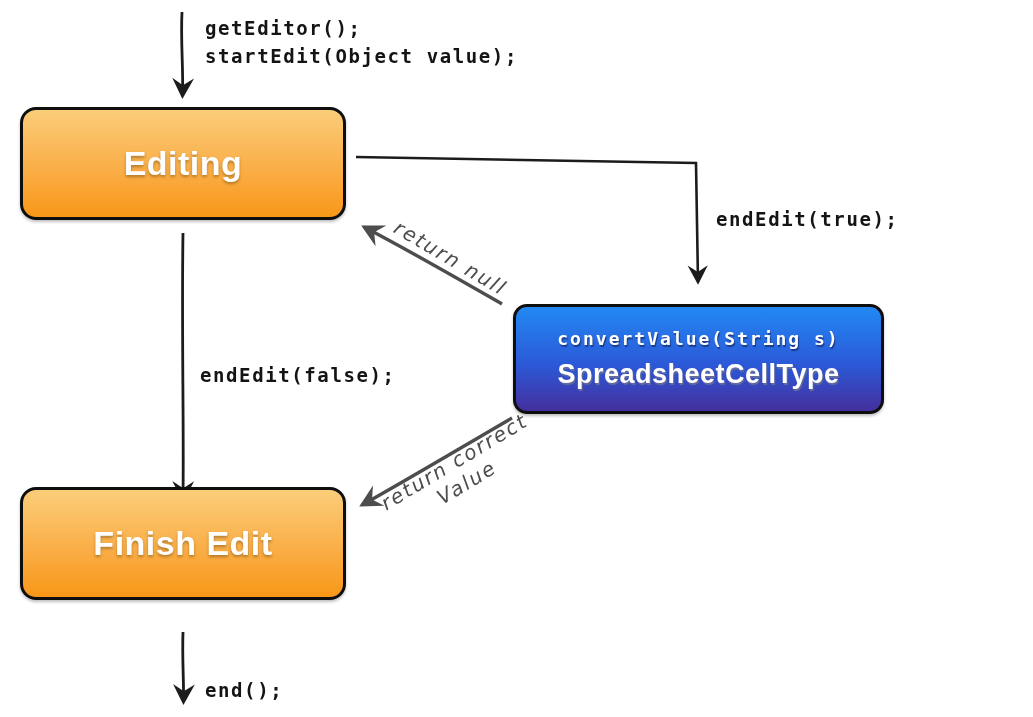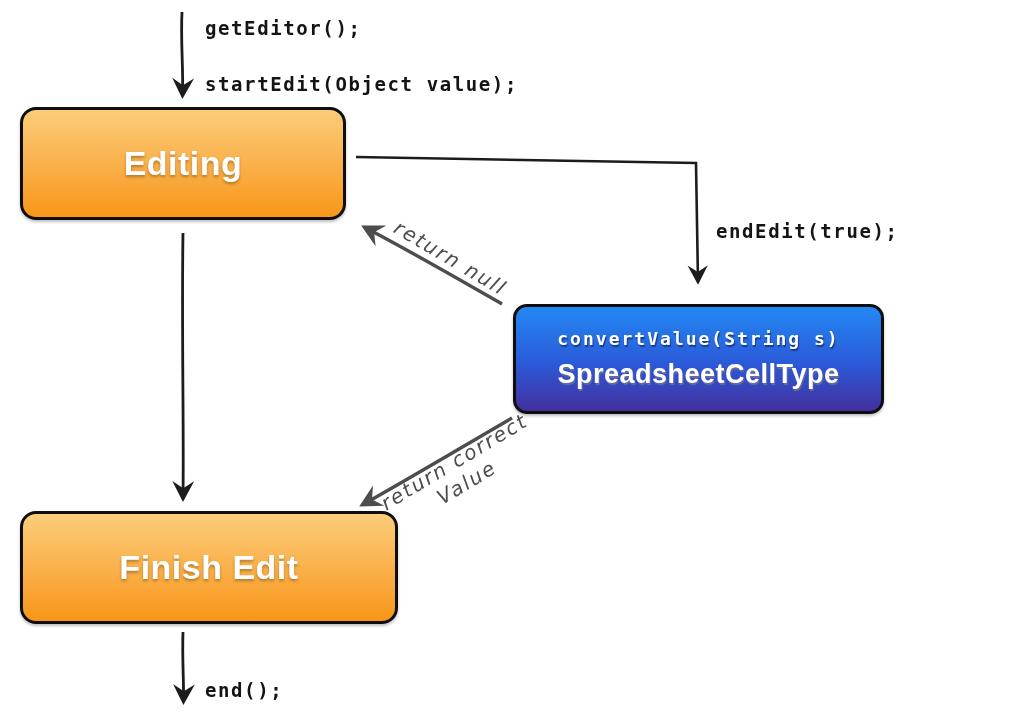--- a/index.html
+++ b/index.html
@@ -117,31 +117,32 @@
 
   <div class="node blue" style="left:513px; top:304px; width:371px; height:110px;">
     <div class="node-method">convertValue(String s)</div>
     <div class="node-title">SpreadsheetCellType</div>
   </div>
 
   <div class="node orange" style="left:20px; top:107px; width:326px; height:113px;">
     <div class="node-title">Editing</div>
   </div>
 
-  <div class="node orange" style="left:20px; top:511px; width:378px; height:113px;">
+  <div class="node orange" style="left:20px; top:487px; width:326px; height:113px;">
     <div class="node-title">Finish Edit</div>
   </div>
 
   <div class="code-label" style="left:205px; top:17px;">getEditor();</div>
 
-  <div class="code-label" style="left:205px; top:73px;">startEdit(Object value);</div>
+  <div class="code-label" style="left:205px; top:45px;">startEdit(Object value);</div>
 
 
-  <div class="code-label" style="left:716px; top:220px;">endEdit(true);</div>
+  <div class="code-label" style="left:716px; top:208px;">endEdit(true);</div>
 
+  <div class="code-label" style="left:200px; top:364px;">endEdit(false);</div>
 
   <div class="code-label" style="left:205px; top:679px;">end();</div>
 
   <div class="hand-label" style="left:368px; top:246px; width:165px; transform:rotate(30.5deg); transform-origin:center;">return null</div>
 
   <div class="hand-label" style="left:368px; top:448px; width:185px; transform:rotate(-31deg); transform-origin:center;">
     <div>return correct</div>
     <div>Value</div>
   </div>
 

